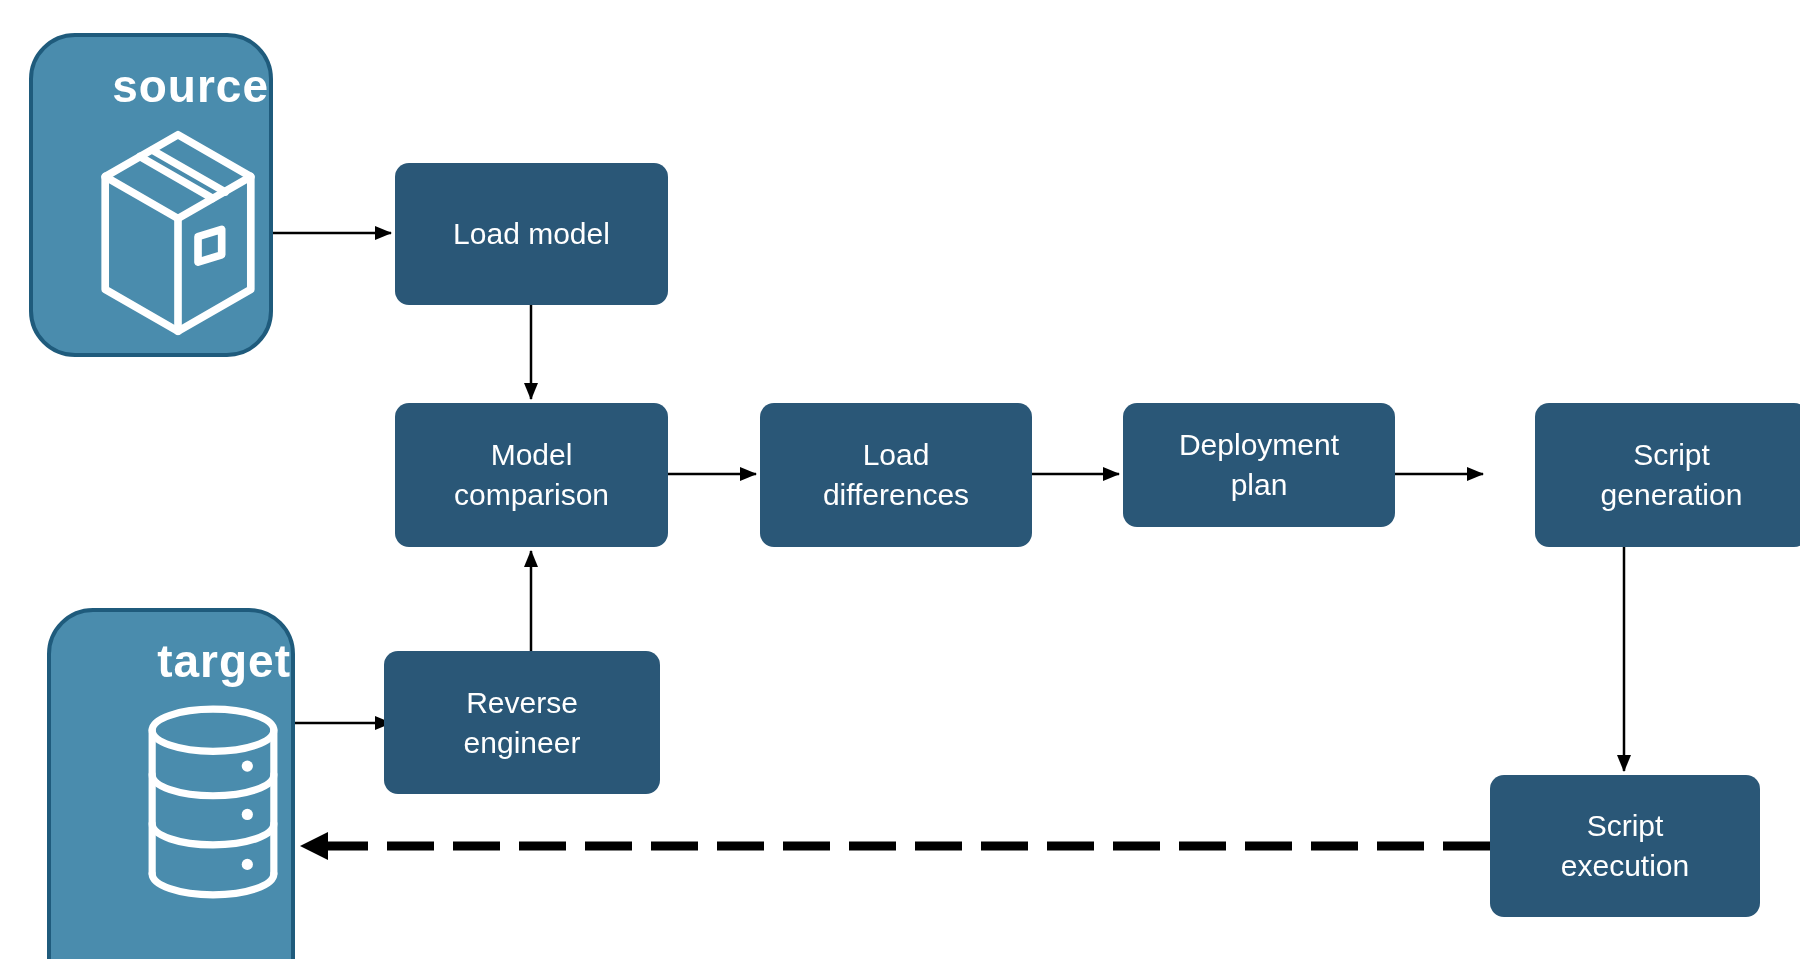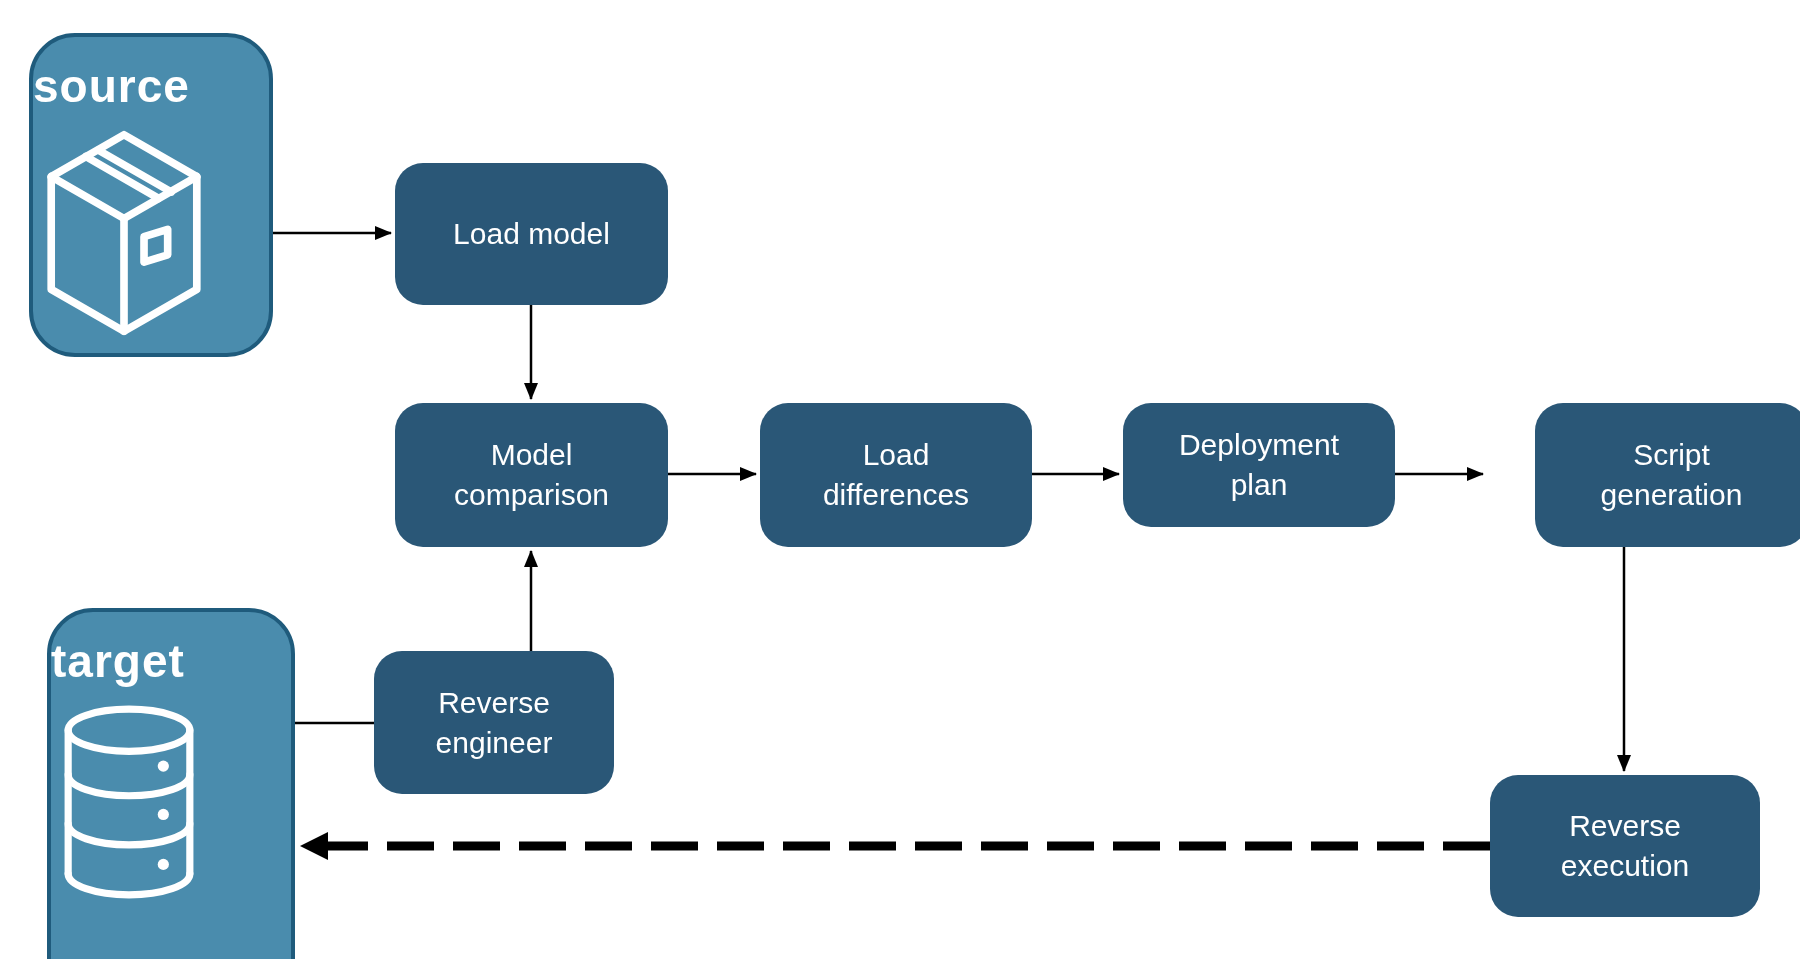--- a/index.html
+++ b/index.html
@@ -19,51 +19,51 @@
     position: absolute;
     left: 0; top: 0;
     width: 1800px;
     height: 959px;
     pointer-events: none;
   }
   
   .node {
     position: absolute;
     background: #2A5777;
-    border-radius: 28px;
+    border-radius: 14px;
     display: flex;
     align-items: center;
     justify-content: center;
   }
   .node .lbl {
     width: 205px;
     text-align: center;
     color: #ffffff;
     font-size: 30px;
     line-height: 40px;
     font-weight: 400;
   }
   #node-load-model       { left: 395px;  top: 163px; width: 273px; height: 142px; }
   #node-model-comparison { left: 395px;  top: 403px; width: 273px; height: 144px; }
   #node-model-differences{ left: 760px;  top: 403px; width: 272px; height: 144px; }
   #node-deployment-plan  { left: 1123px; top: 403px; width: 272px; height: 124px; }
   #node-script-generation{ left: 1487px; top: 403px; width: 273px; height: 144px; margin-left: 48px; }
-  #node-reverse-engineer { left: 374px;  top: 651px; width: 240px; height: 143px; }
+  #node-reverse-engineer { left: 384px;  top: 651px; width: 276px; height: 143px; }
   #node-script-execution { left: 1490px; top: 775px; width: 270px; height: 142px; }
 
   
   .endpoint {
     position: absolute;
     background: #4A8CAD;
     border: 4px solid #1F5B7C;
     border-radius: 46px;
     box-sizing: border-box;
     display: flex;
     flex-direction: column;
-    align-items: flex-start;
+    align-items: flex-end;
   }
   .endpoint .ep-label {
     color: #ffffff;
     font-size: 46px;
     font-weight: 700;
     letter-spacing: 1px;
     margin-top: 22px;
   }
   #endpoint-source { left: 29px; top: 33px;  width: 244px; height: 324px; }
   #endpoint-target { left: 47px; top: 608px; width: 248px; height: 396px; }
@@ -141,16 +141,16 @@
   <div class="node" id="node-deployment-plan">
     <span class="lbl">Deployment plan</span>
   </div>
   <div class="node" id="node-script-generation">
     <span class="lbl">Script generation</span>
   </div>
   <div class="node" id="node-reverse-engineer">
     <span class="lbl">Reverse engineer</span>
   </div>
   <div class="node" id="node-script-execution">
-    <span class="lbl">Reverse execution</span>
+    <span class="lbl">Script execution</span>
   </div>
 
 </div>
 
 </body></html>

